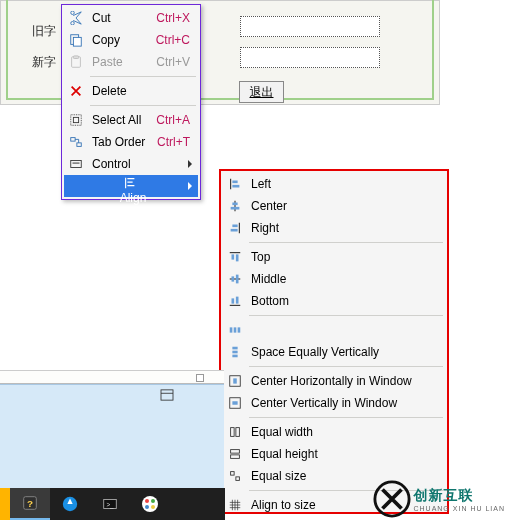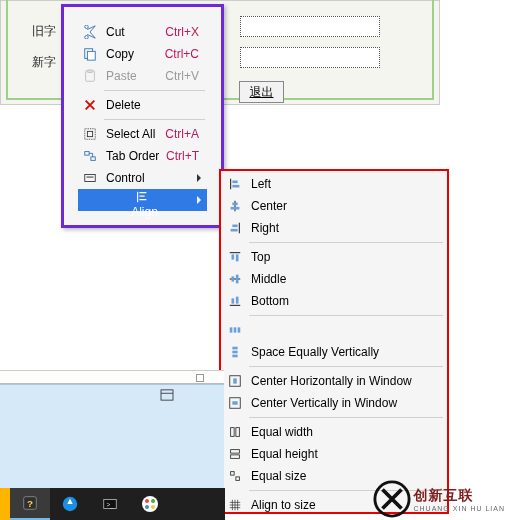--- a/index.html
+++ b/index.html
@@ -41,25 +41,25 @@
   .btn-exit {
     position: absolute; top: 81px; left: 239px;
     width: 45px; height: 22px;
     border: 1px solid #888;
     background: #f2f2f2;
     font-size: 12px; line-height: 20px; text-align: center; text-decoration: underline;
   }
   
   .menu1 {
     position: absolute; top: 4px; left: 61px;
-    width: 163px;
+    width: 140px;
     background: #f5f5f5;
-    border: 3px solid #6d28d9;
+    border: 1px solid #6d28d9;
     box-shadow: 2px 2px 4px rgba(0,0,0,.25);
-    padding: 14px;
+    padding: 2px;
   }
   .menu1 .row, .menu2 .row {
     display: flex; align-items: center;
     height: 22px;
     padding: 0 4px 0 2px;
     position: relative;
   }
   .menu1 .icon, .menu2 .icon {
     width: 20px; height: 16px;
     display: inline-flex; align-items: center; justify-content: center;
@@ -137,21 +137,21 @@
   }
   .taskbar .titem.active { background: #3a3a3a; border-bottom: 2px solid #76b9ed; }
 
   
   .logo {
     position: absolute; right: 4px; bottom: 2px;
     display: flex; align-items: center; gap: 2px;
     font-family: "Microsoft YaHei", sans-serif;
   }
   .logo svg { width: 38px; height: 38px; }
-  .logo .brand-top { font-size: 14px; font-weight: 700; color: #7f1d1d; letter-spacing: 1px; }
+  .logo .brand-top { font-size: 14px; font-weight: 700; color: #0f766e; letter-spacing: 1px; }
   .logo .brand-bot { font-size: 7px; color: #666; letter-spacing: 1px; }
 
   
   .sel-dot {
     position: absolute;
     border: 1px dotted #555;
   }
 
   svg { display: block; }
 </style>

